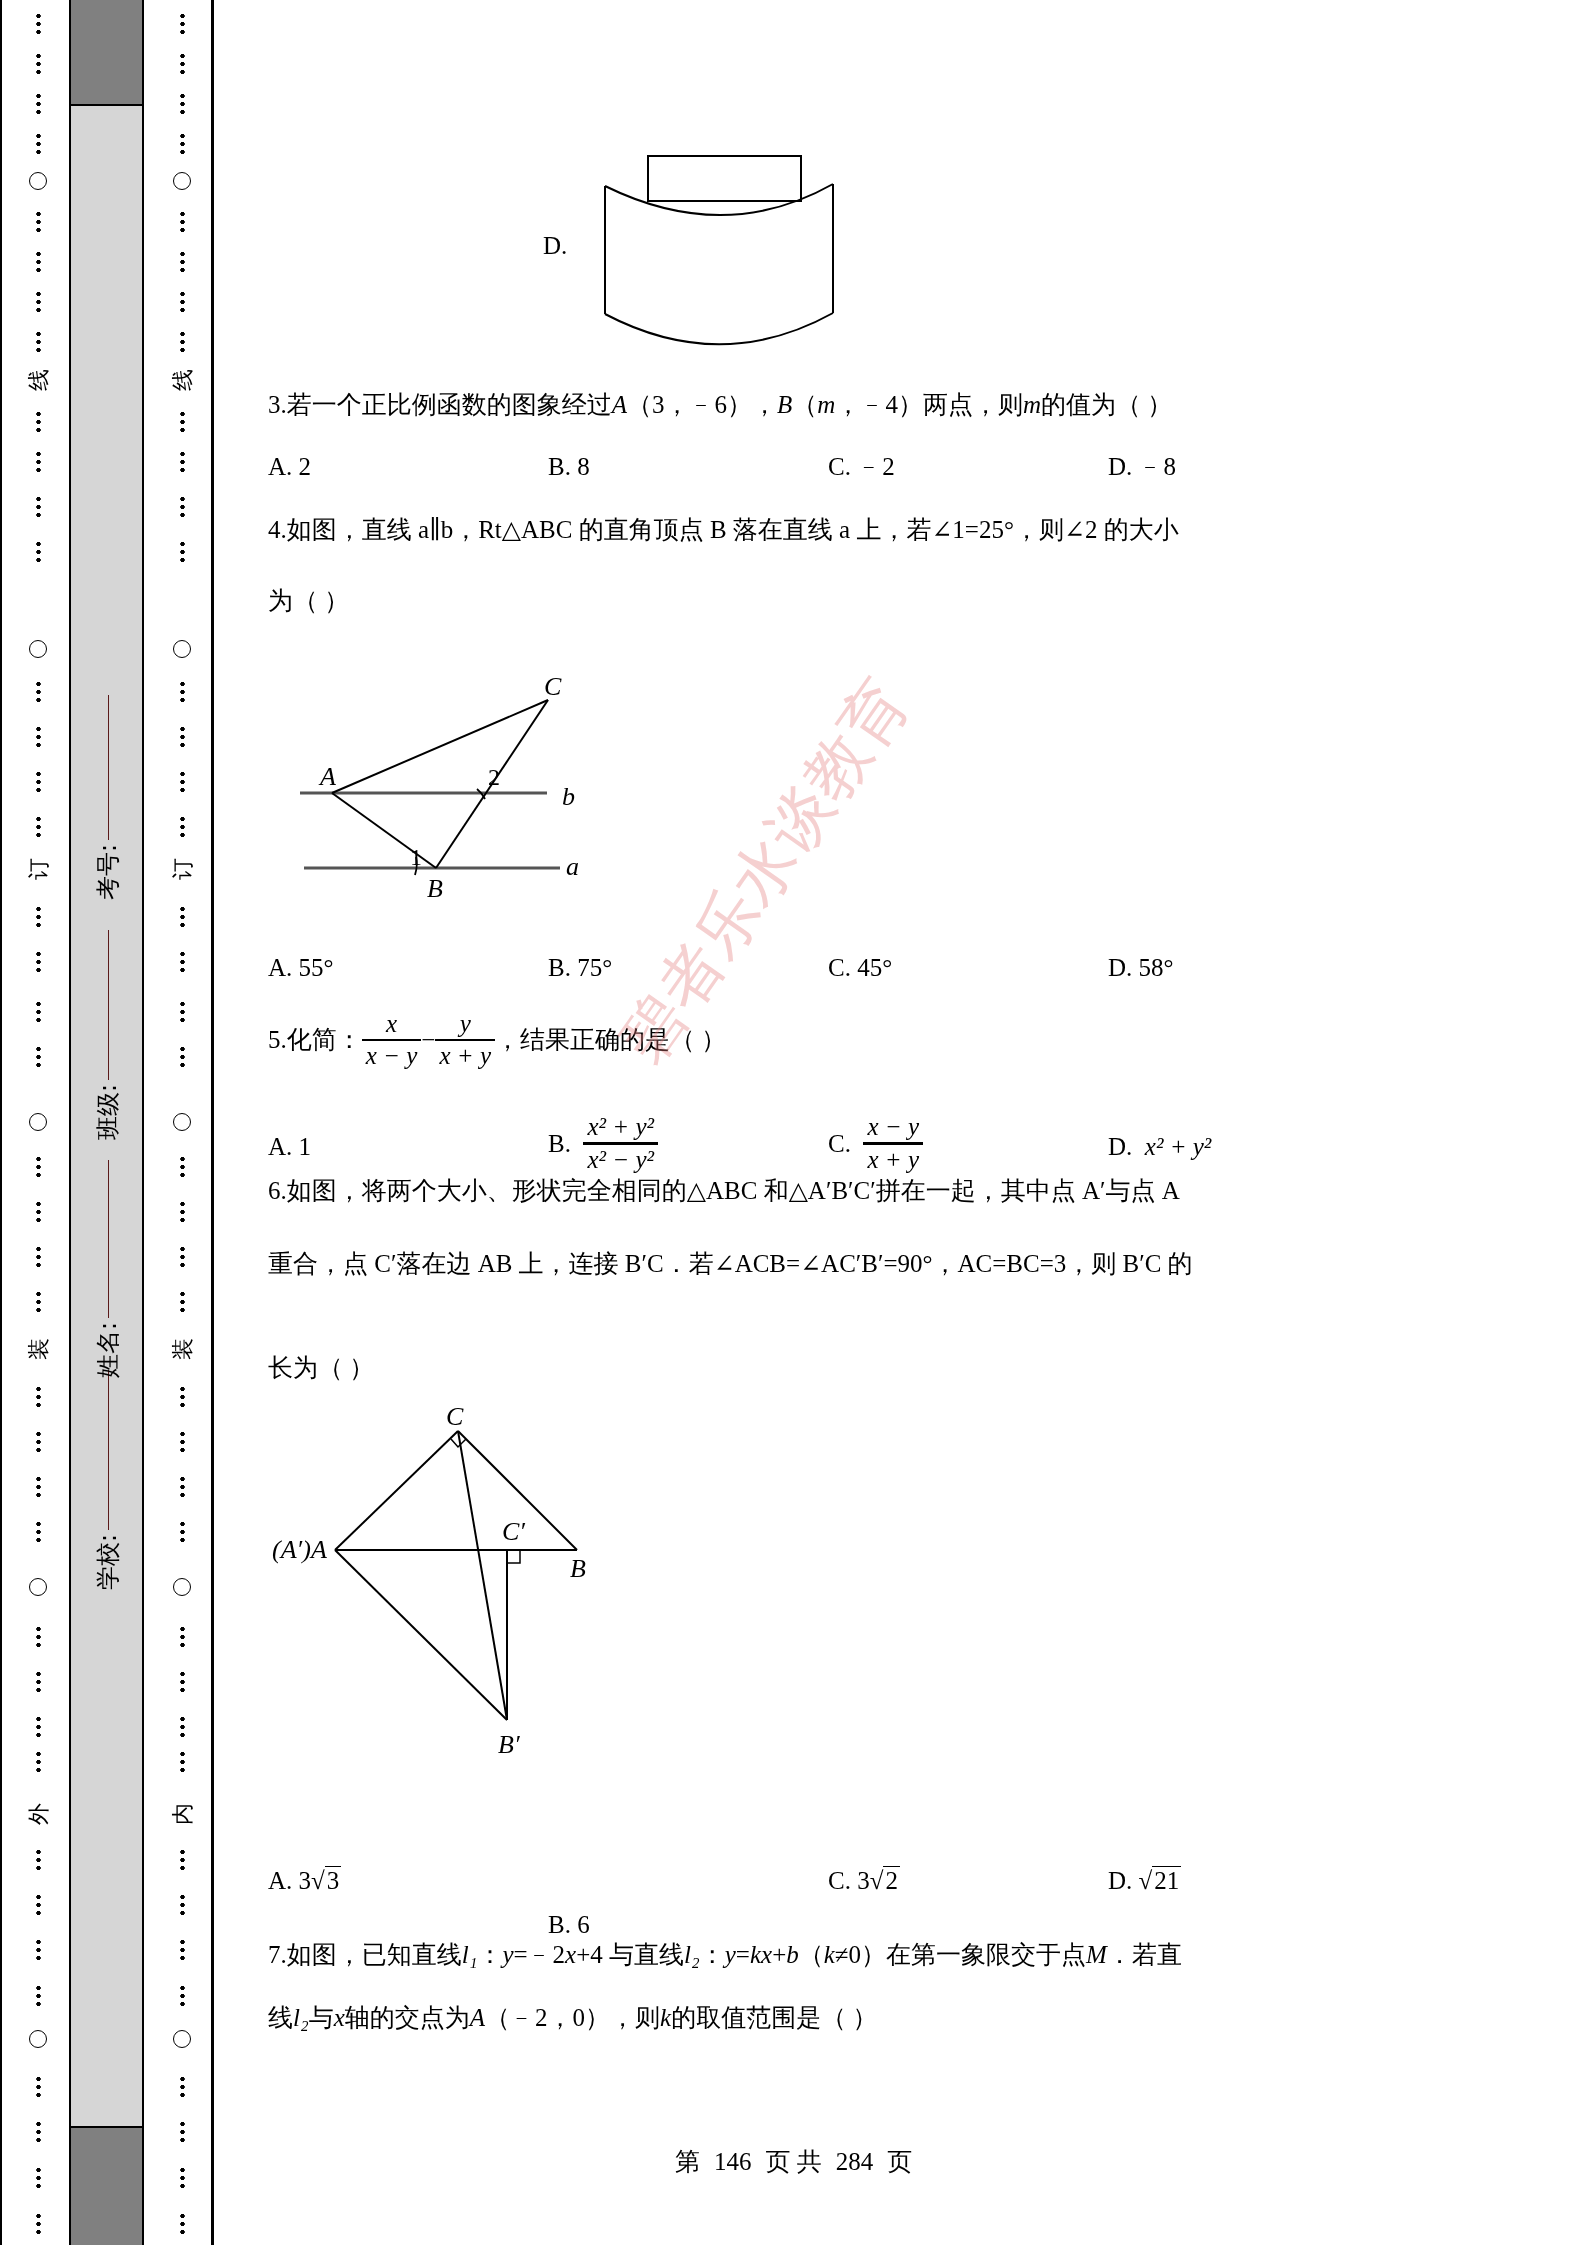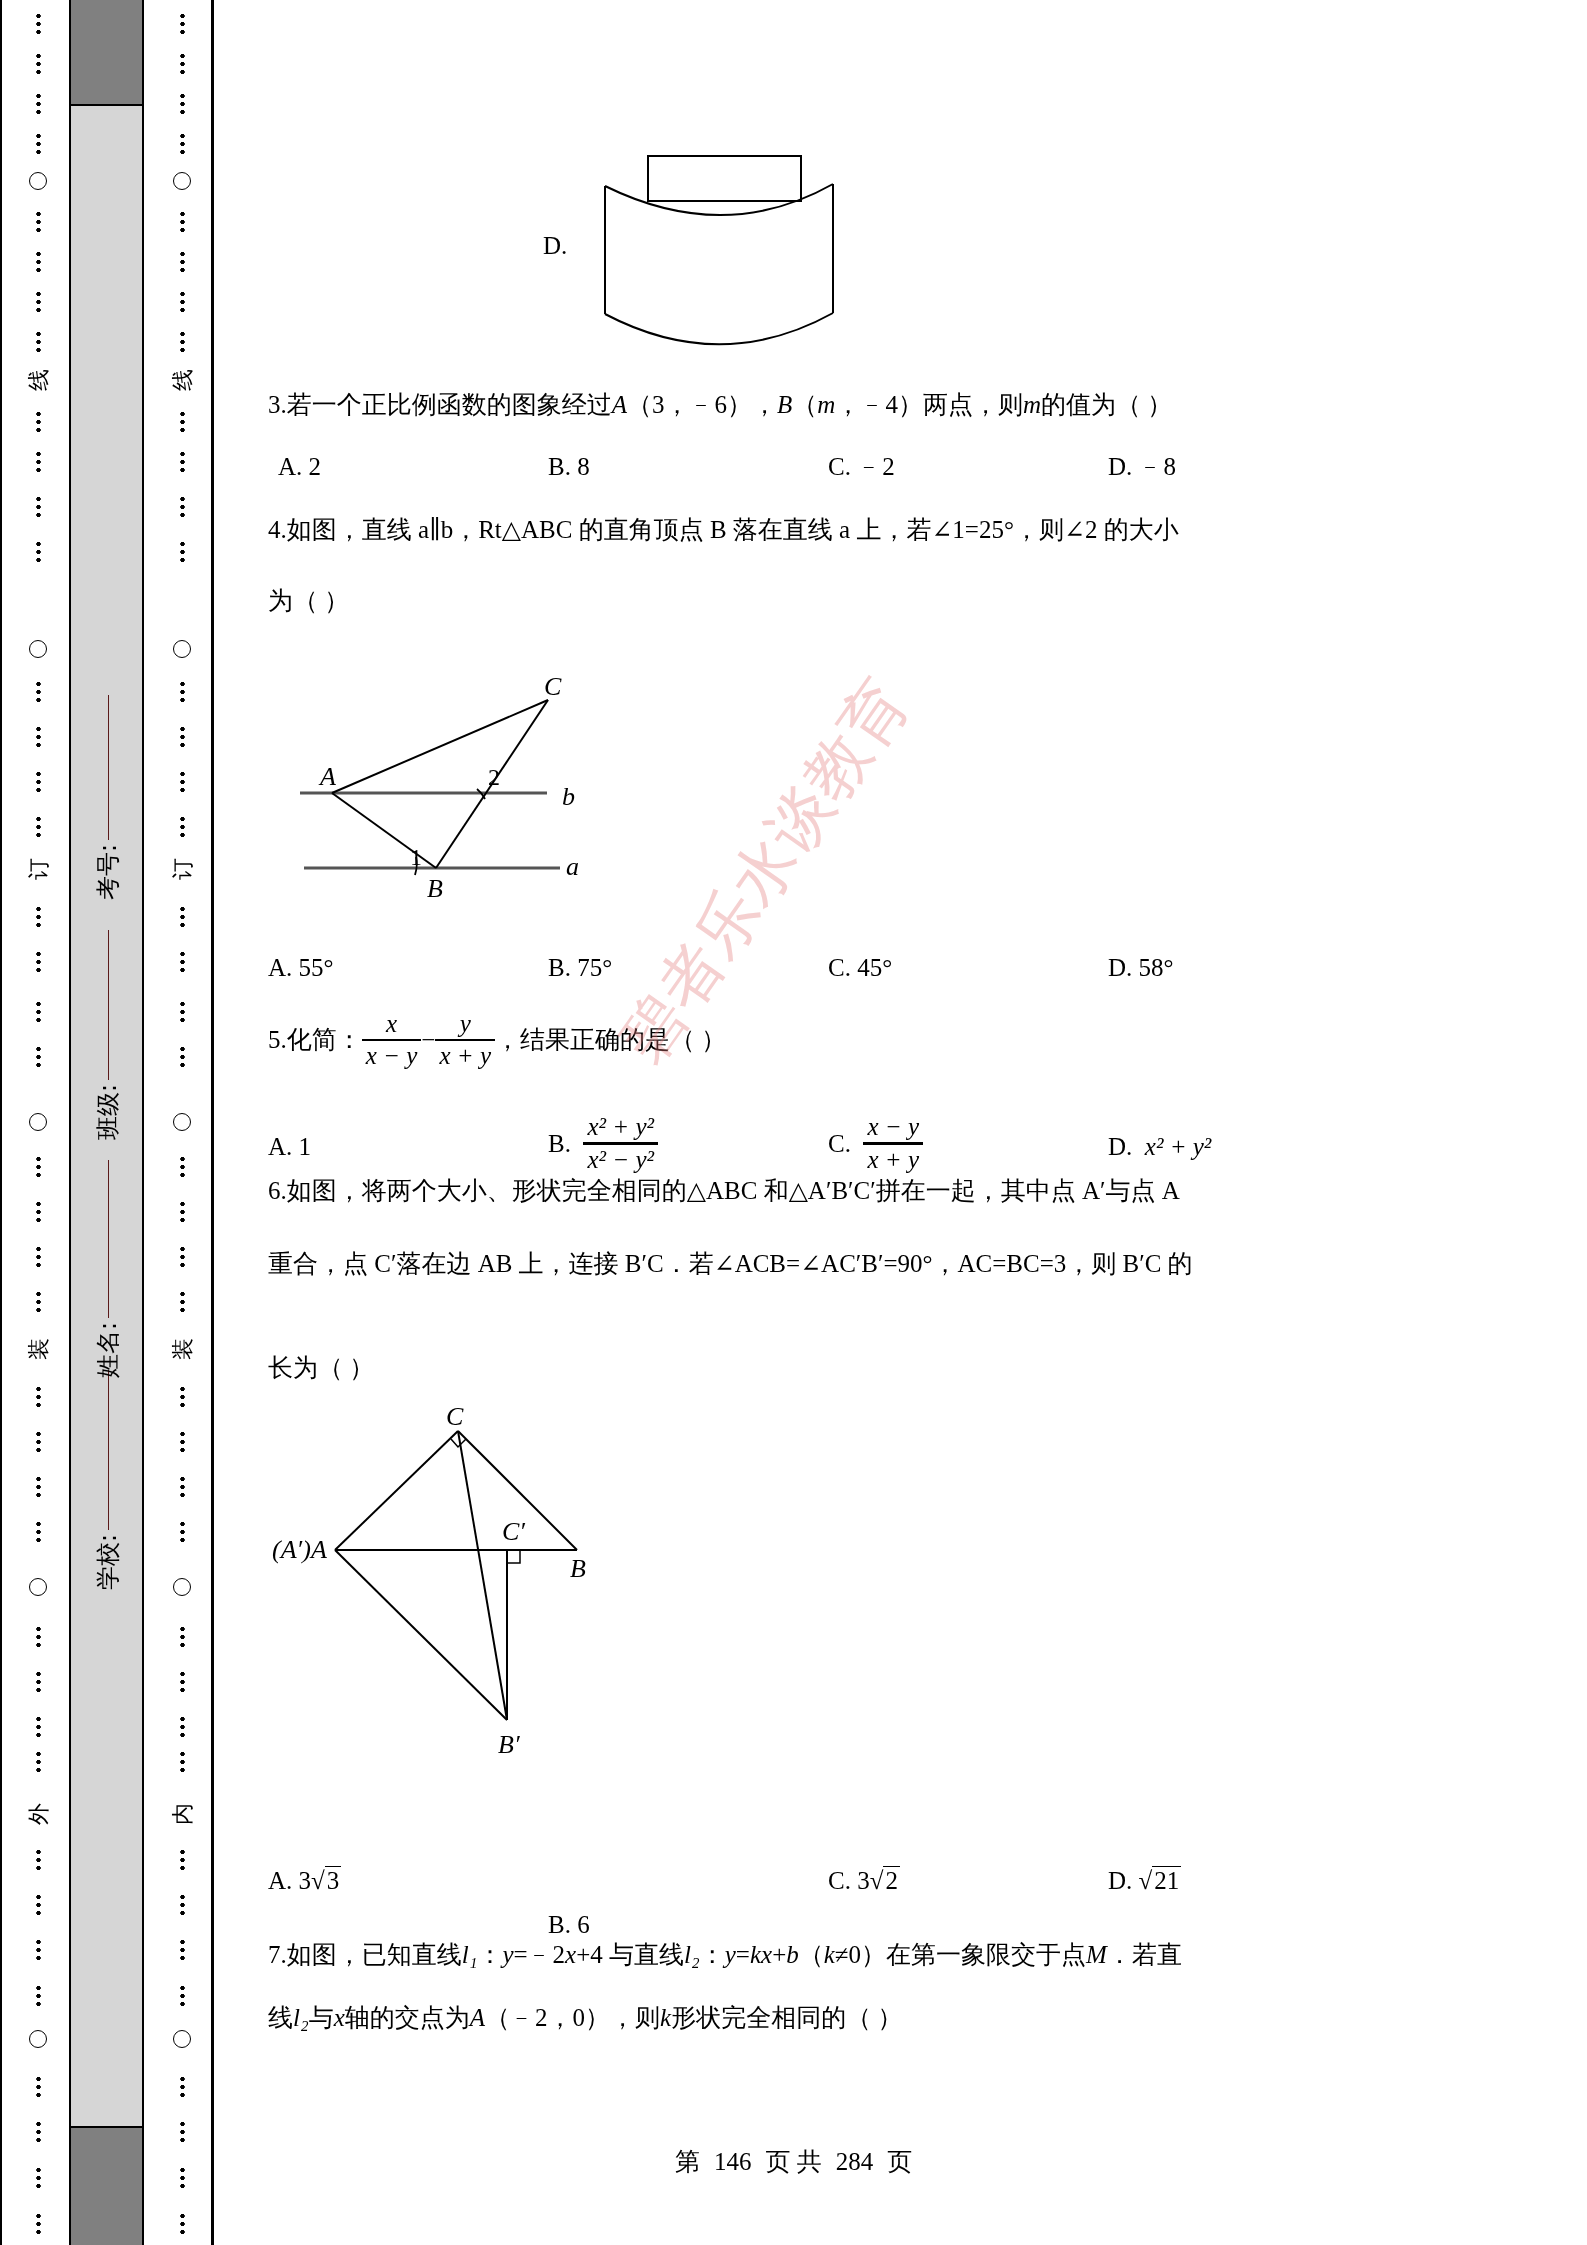--- a/index.html
+++ b/index.html
@@ -204,21 +204,21 @@
     <rect x="45" y="6" width="153" height="45" fill="none" stroke="#000" stroke-width="2"></rect>
     <path d="M2 36 Q122 95 230 34" fill="none" stroke="#000" stroke-width="2"></path>
     <line x1="2" y1="36" x2="2" y2="164" stroke="#000" stroke-width="2"></line>
     <line x1="230" y1="34" x2="230" y2="163" stroke="#000" stroke-width="2"></line>
     <path d="M2 164 Q118 225 230 163" fill="none" stroke="#000" stroke-width="2"></path>
   </svg>
 
   <div class="line-text" style="top:390px">
     <span>3.</span><span>若一个正比例函数的图象经过</span><i>A</i><span>（3，﹣6），</span><i>B</i><span>（</span><i>m</i><span>，﹣4）两点，则</span><i>m</i><span>的值为（    ）</span>
   </div>
-  <div class="opt" style="left:10px; top:452px"><span>A.</span>&nbsp;<span>2</span></div>
+  <div class="opt" style="left:0; top:452px"><span>A.</span>&nbsp;<span>2</span></div>
   <div class="opt" style="left:280px; top:452px"><span>B.</span>&nbsp;<span>8</span></div>
   <div class="opt" style="left:560px; top:452px"><span>C.</span>&nbsp;<span>﹣2</span></div>
   <div class="opt" style="left:840px; top:452px"><span>D.</span>&nbsp;<span>﹣8</span></div>
 
   <div class="line-text" style="top:515px"><span>4.</span><span>如图，直线 a∥b，Rt△ABC 的直角顶点 B 落在直线 a 上，若∠1=25°，则∠2 的大小</span></div>
   <div class="line-text" style="top:586px">为（        ）</div>
 
   <svg class="figure" style="left:22px; top:665px" width="320" height="240" viewBox="0 0 320 240">
     <line x1="10" y1="128" x2="257" y2="128" stroke="#555" stroke-width="3"></line>
     <line x1="14" y1="203" x2="270" y2="203" stroke="#555" stroke-width="3"></line>
@@ -302,21 +302,21 @@
     <span>C.</span>&nbsp;<span>3</span><span class="sqrt">√<span class="rad">2</span></span>
   </div>
   <div class="opt" style="left:840px; top:1866px">
     <span>D.</span>&nbsp;<span class="sqrt">√<span class="rad">21</span></span>
   </div>
 
   <div class="line-text" style="top:1940px">
     <span>7.</span><span>如图，已知直线</span><i>l₁</i><span>：</span><i>y</i><span>=﹣2</span><i>x</i><span>+4 与直线</span><i>l₂</i><span>：</span><i>y</i><span>=</span><i>kx</i><span>+</span><i>b</i><span>（</span><i>k</i><span>≠0）在第一象限交于点</span><i>M</i><span>．若直</span>
   </div>
   <div class="line-text" style="top:2003px">
-    <span>线</span><i>l₂</i><span>与</span><i>x</i><span>轴的交点为</span><i>A</i><span>（﹣2，0），则</span><i>k</i><span>形状完全相同的（        ）</span>
+    <span>线</span><i>l₂</i><span>与</span><i>x</i><span>轴的交点为</span><i>A</i><span>（﹣2，0），则</span><i>k</i><span>的取值范围是（        ）</span>
   </div>
 </div>
 
 <div class="watermark">碧者乐水谈教育</div>
 
 <div class="footer">
   <span>第</span><span>146</span><span>页  共</span><span>284</span><span>页</span>
 </div>
 
 </body></html>

